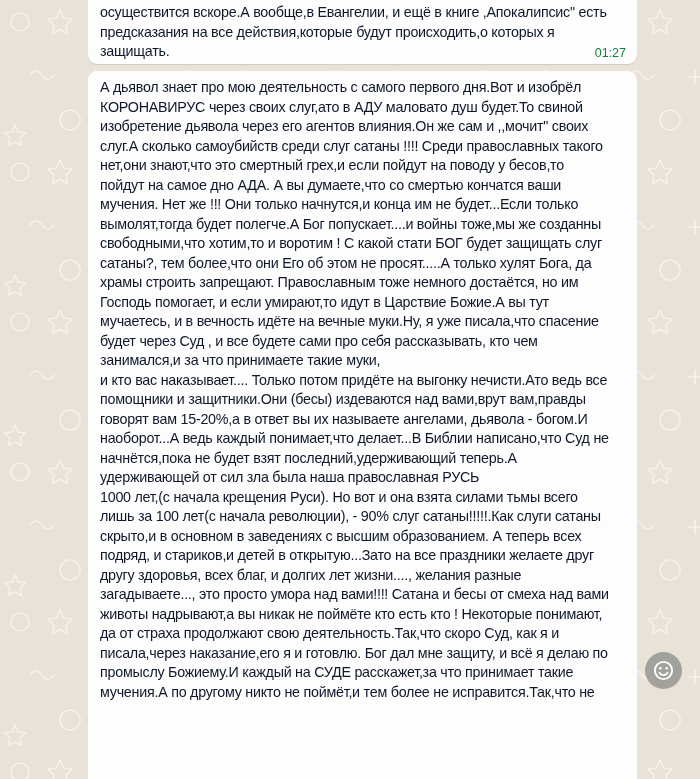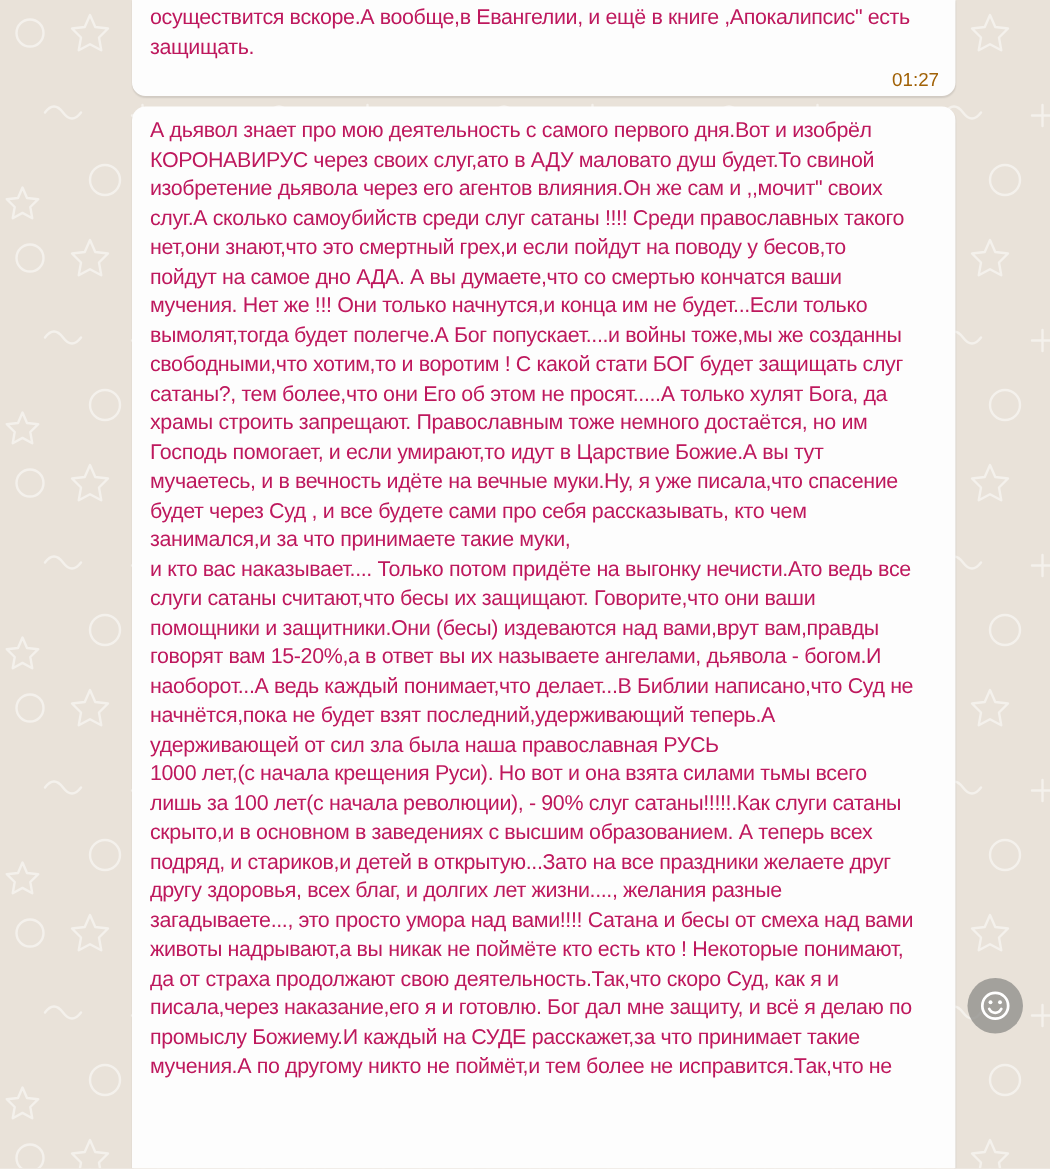--- a/index.html
+++ b/index.html
@@ -36,34 +36,34 @@
     border-radius: 0 0 9px 9px;
     padding: 3px 12px 4px 12px;
   }
   .bubble-2 {
     top: 71px;
     height: 720px;
     border-radius: 9px 9px 0 0;
     padding: 7px 11px 6px 12px;
   }
   .msg-lines {
-    color: #be185d;
+    color: #0f172a;
     font-size: 14.3px;
     line-height: 19.5px;
     letter-spacing: -0.25px;
   }
   .msg-line {
     white-space: nowrap;
     height: 19.5px;
   }
   .timestamp {
     position: absolute;
     right: 11px;
     bottom: 4px;
-    color: #a16207;
+    color: #15803d;
     font-size: 12.5px;
     letter-spacing: 0;
     background: #fdfdfd;
     padding-left: 6px;
   }
   .floating-emoji-btn {
     position: absolute;
     left: 645px;
     top: 652px;
     width: 37px;
@@ -98,20 +98,21 @@
           <path d="M130 140 v8 M126 144 h8"></path>
         </g>
       </pattern>
     </defs>
     <rect x="0" y="0" width="700" height="779" fill="url(#doodle)"></rect>
   </svg>
 
   <div class="bubble bubble-1">
     <div class="msg-lines">
         <div class="msg-line">осуществится вскоре.А вообще,в Евангелии, и ещё в книге ,Апокалипсис" есть</div>
+        <div class="msg-line">предсказания на все действия,которые будут происходить,о которых я</div>
         <div class="msg-line">защищать.</div>
       </div>
     <span class="timestamp">01:27</span>
   </div>
 
   <div class="bubble bubble-2">
     <div class="msg-lines">
         <div class="msg-line">А дьявол знает про мою деятельность с самого первого дня.Вот и изобрёл</div>
         <div class="msg-line">КОРОНАВИРУС через своих слуг,ато в  АДУ маловато душ будет.То свиной</div>
         <div class="msg-line">изобретение дьявола через его агентов влияния.Он же сам и ,,мочит" своих</div>
@@ -121,21 +122,20 @@
         <div class="msg-line">мучения. Нет же !!! Они только начнутся,и конца им не будет...Если только</div>
         <div class="msg-line">вымолят,тогда будет полегче.А Бог попускает....и войны тоже,мы же созданны</div>
         <div class="msg-line">свободными,что хотим,то и воротим ! С какой стати БОГ будет защищать слуг</div>
         <div class="msg-line">сатаны?, тем более,что они Его об этом не просят.....А только хулят Бога, да</div>
         <div class="msg-line">храмы строить запрещают. Православным тоже немного достаётся, но им</div>
         <div class="msg-line">Господь помогает, и если умирают,то идут в Царствие Божие.А вы тут</div>
         <div class="msg-line">мучаетесь, и в вечность идёте на вечные муки.Ну, я уже писала,что спасение</div>
         <div class="msg-line">будет через Суд , и все будете сами про себя рассказывать, кто чем</div>
         <div class="msg-line">занимался,и за что  принимаете такие муки,</div>
         <div class="msg-line">и кто вас наказывает.... Только потом придёте на выгонку нечисти.Ато ведь все</div>
-        <div class="msg-line">слуги сатаны считают,что бесы их защищают. Говорите,что они ваши</div>
         <div class="msg-line">помощники и защитники.Они (бесы) издеваются над вами,врут вам,правды</div>
         <div class="msg-line">говорят вам 15-20%,а в ответ вы их называете ангелами, дьявола - богом.И</div>
         <div class="msg-line">наоборот...А ведь каждый понимает,что делает...В Библии написано,что Суд не</div>
         <div class="msg-line">начнётся,пока не будет взят последний,удерживающий теперь.А</div>
         <div class="msg-line">удерживающей от сил зла была наша православная РУСЬ</div>
         <div class="msg-line">1000 лет,(с начала крещения Руси). Но вот и она взята  силами тьмы всего</div>
         <div class="msg-line">лишь за 100 лет(с начала революции), - 90% слуг сатаны!!!!!.Как слуги сатаны</div>
         <div class="msg-line">скрыто,и в основном в  заведениях с высшим образованием. А теперь всех</div>
         <div class="msg-line">подряд, и стариков,и детей в открытую...Зато на все праздники желаете друг</div>
         <div class="msg-line">другу здоровья, всех благ, и долгих лет жизни...., желания разные</div>

